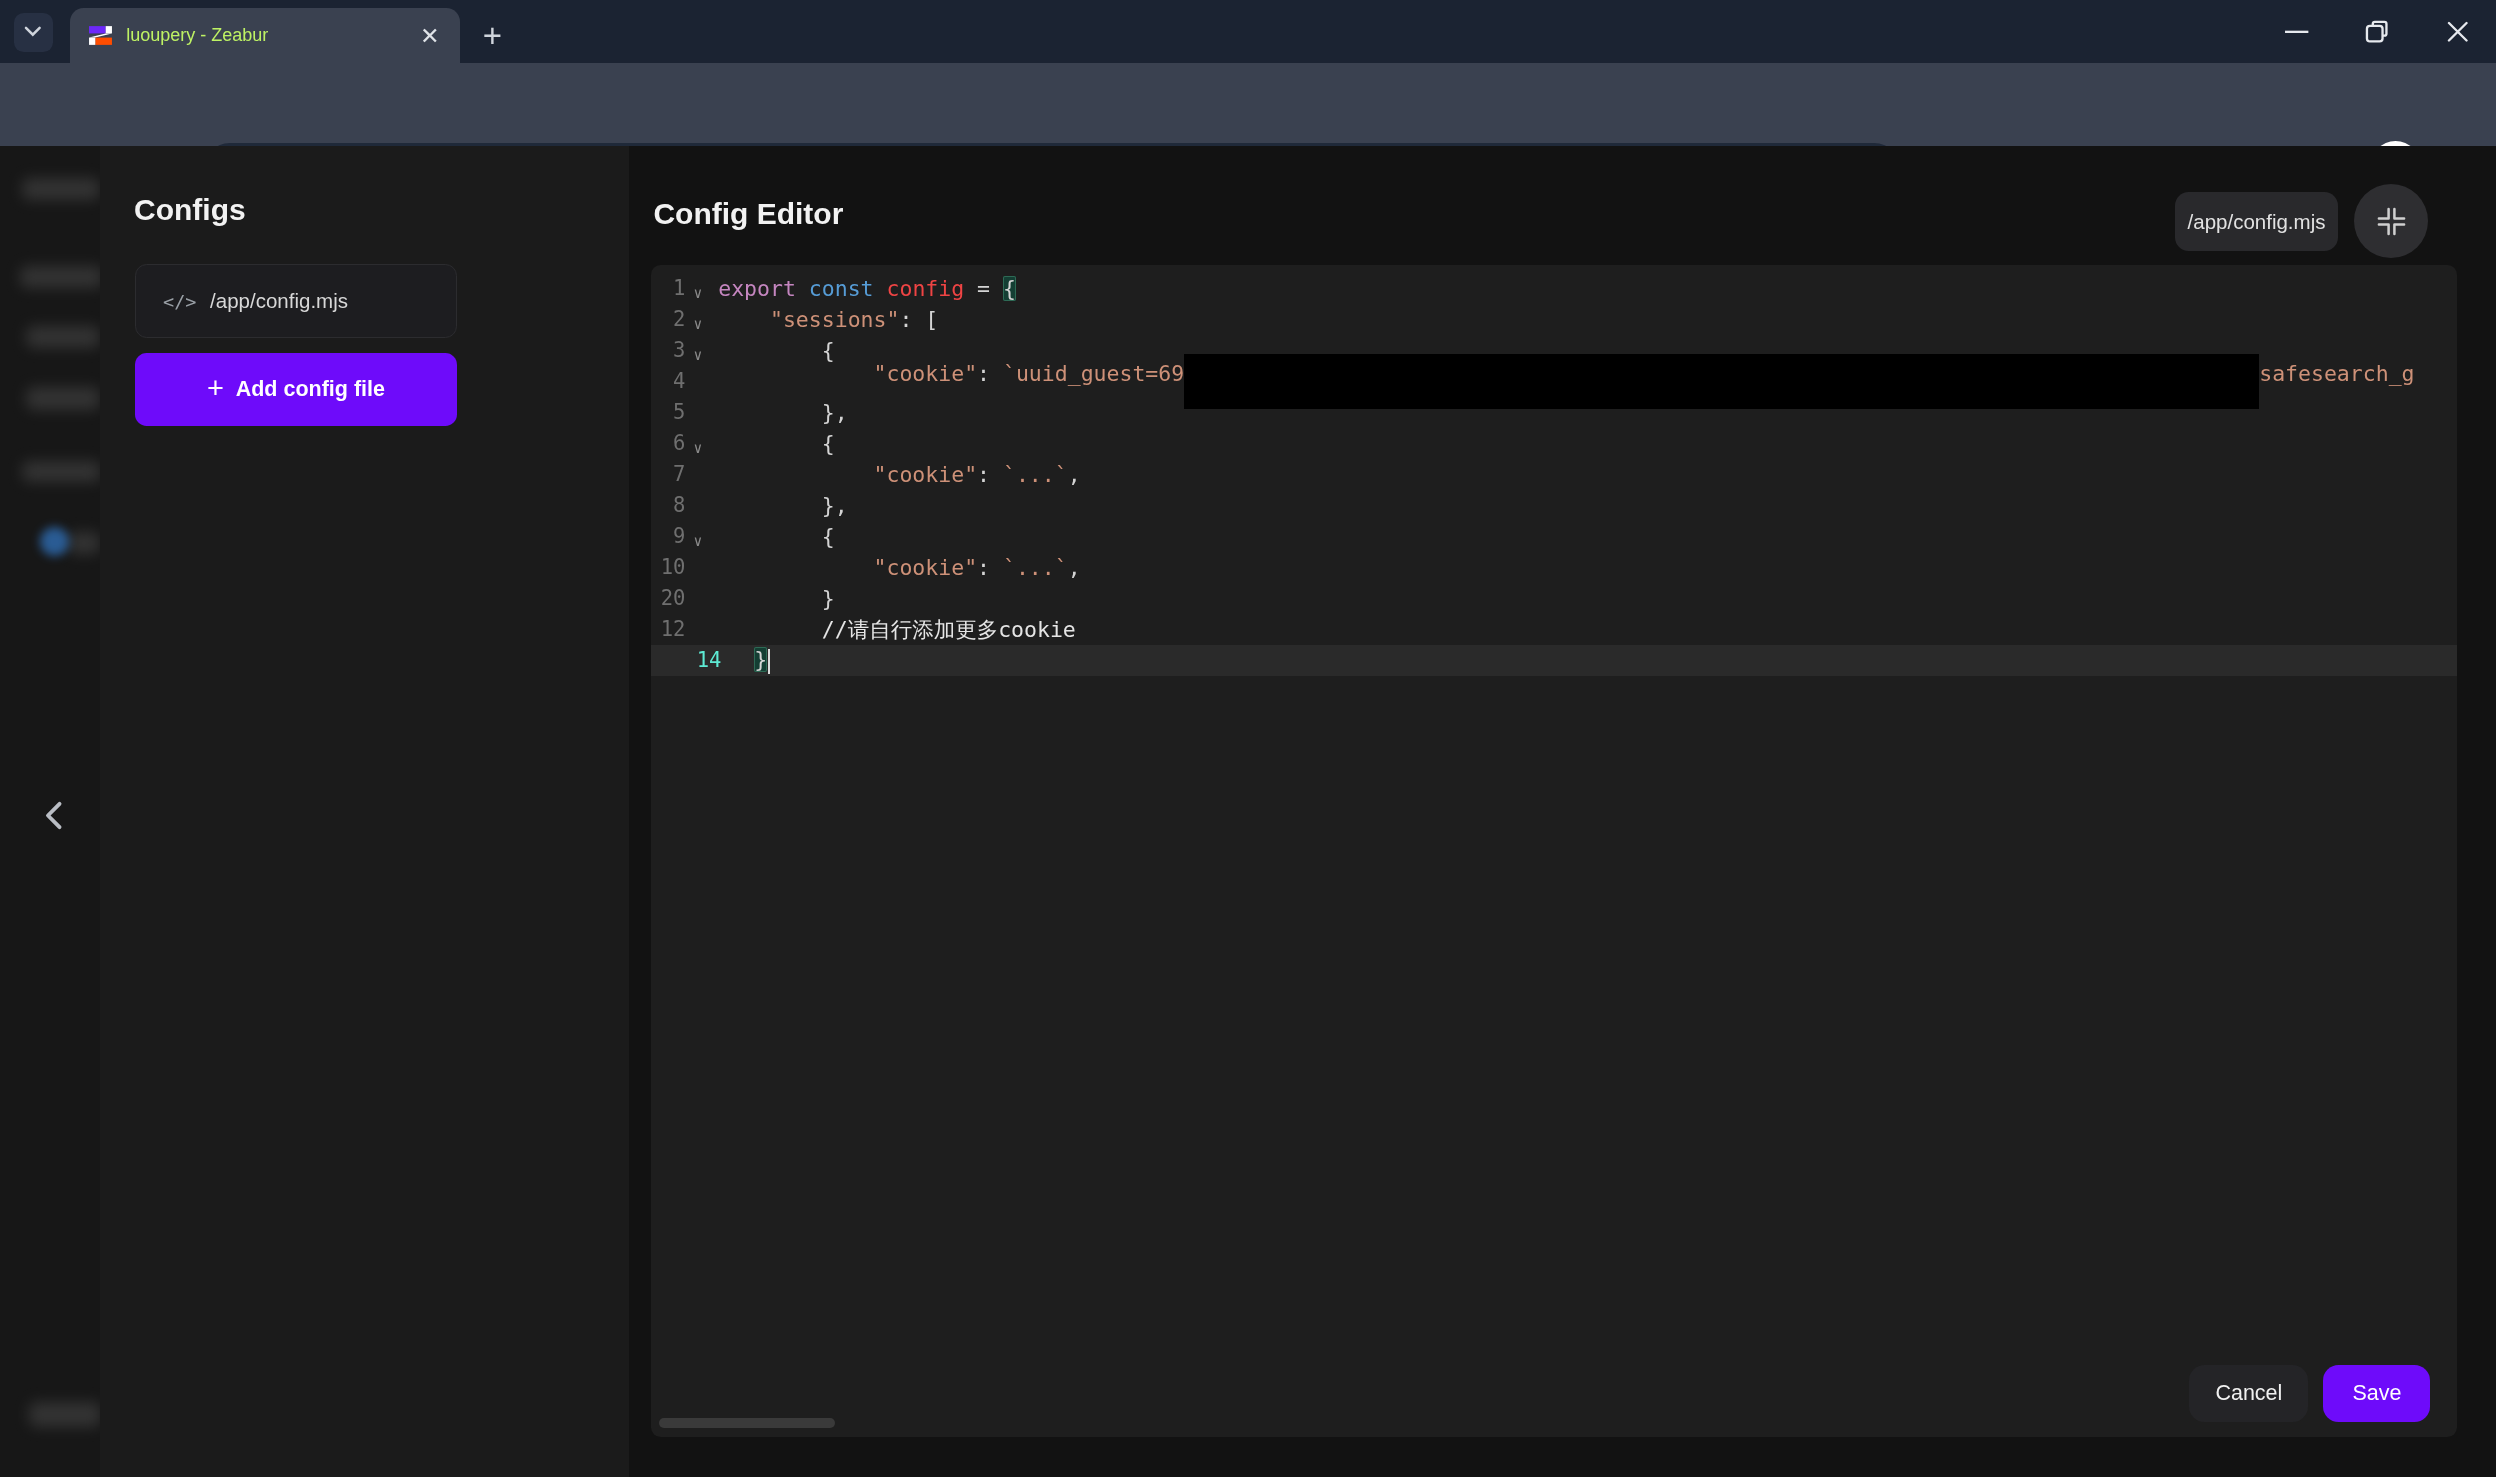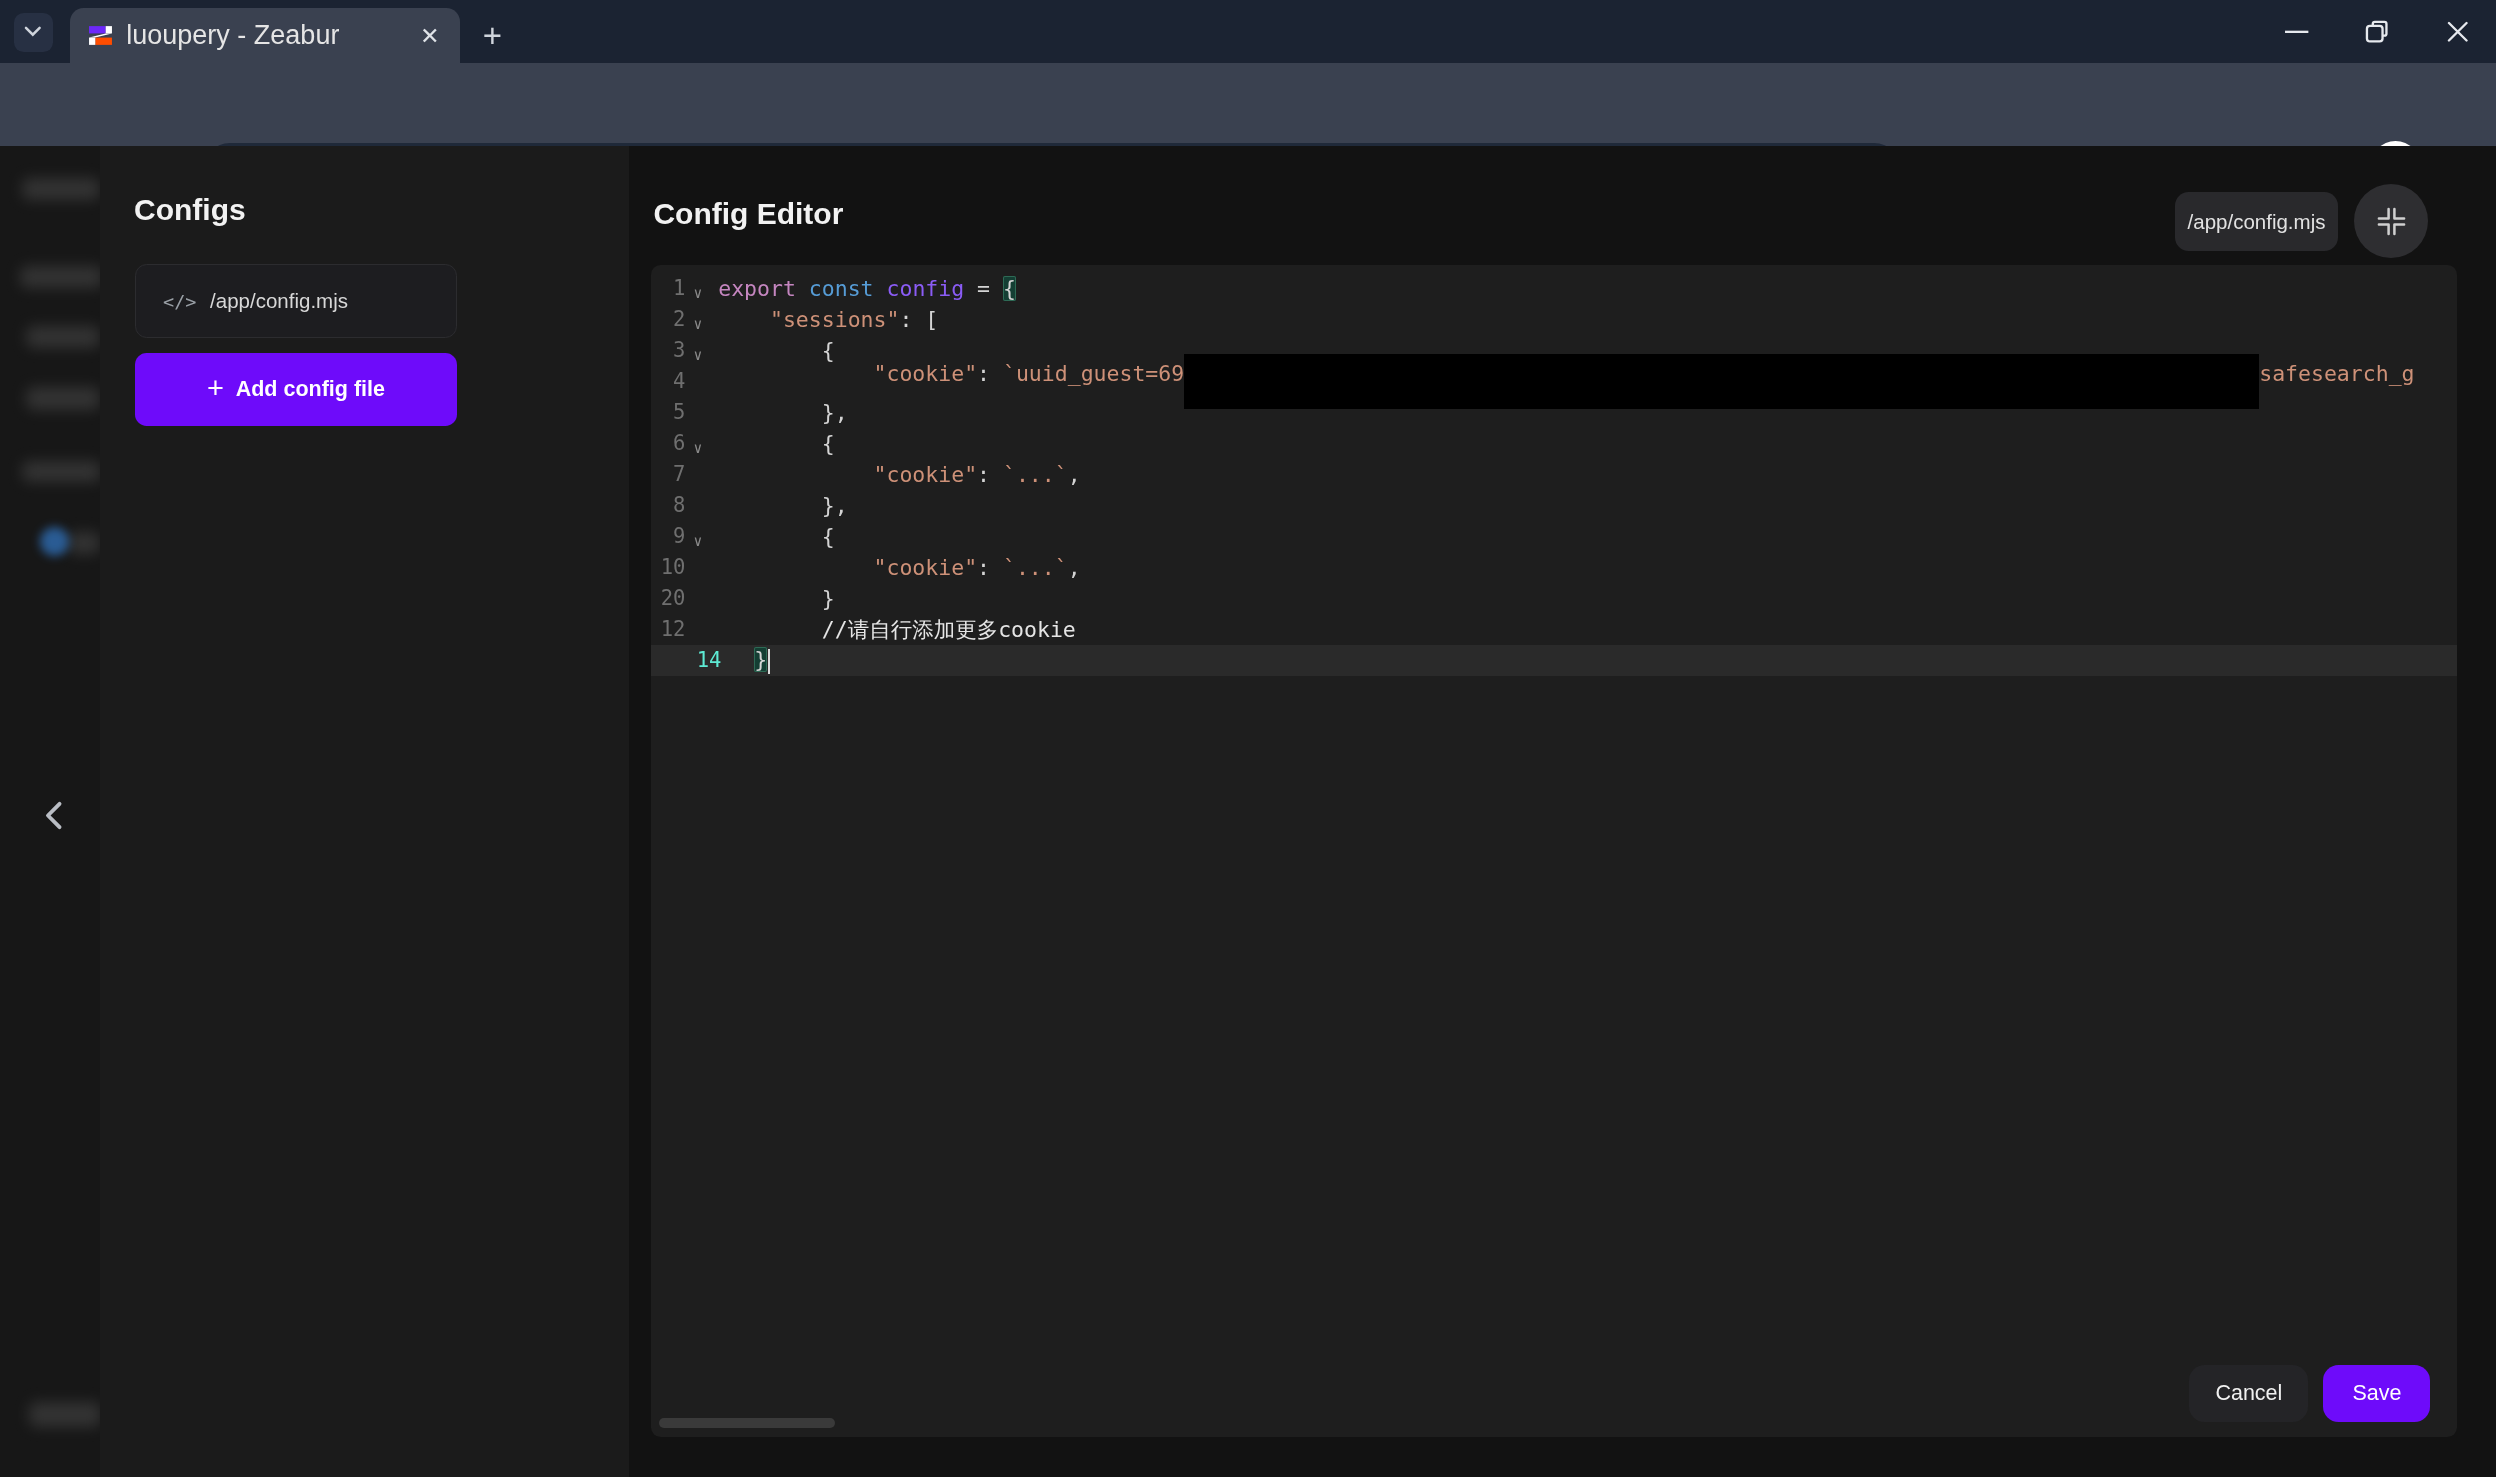--- a/index.html
+++ b/index.html
@@ -9,21 +9,21 @@
   #stage { position:relative; width:2497px; height:1478px; }
 
   
   #titlebar { left:0; top:0; width:2497px; height:63px; background:#1b2332; }
   #toolbar  { left:0; top:63px; width:2497px; height:83px; background:#3a4150; }
 
   .tab { left:70px; top:7.8px; width:390px; height:56px; background:#3a4150;
          border-radius:13.7px 13.7px 0 0; display:flex; align-items:center; }
   .tabsearch { left:13.7px; top:12.7px; width:39px; height:39px; border-radius:9.8px;
          background:#273043; display:flex; align-items:center; justify-content:center; }
-  .tab-title { color:#e5e5e5; font-size:27px; margin-left:13.7px; white-space:nowrap;
+  .tab-title { color:#bef264; font-size:18px; margin-left:13.7px; white-space:nowrap;
          overflow:hidden; max-width:254px; }
   .tab-close { margin-left:auto; margin-right:15.6px; color:#dfe3e8; font-size:23.4px;
          width:29px; height:29px; display:flex; align-items:center; justify-content:center;
          border-radius:50%; }
   .newtab { left:474px; top:17.6px; width:37px; height:37px; color:#cfd4dc; font-size:33px;
          display:flex; align-items:center; justify-content:center; font-weight:300;}
   .winctl { top:0; height:63px; width:78px; display:flex; align-items:center; justify-content:center; color:#e6e9ee; }
 
   .navbtn { top:78px; width:55px; height:55px; display:flex; align-items:center; justify-content:center; }
   .urlbar { left:202px; top:80px; width:1700px; height:56px; border-radius:28px;
@@ -68,21 +68,21 @@
             border-radius:9.8px; overflow:hidden; }
   .code-area { position:absolute; left:0; top:7.8px; width:100%; }
   .crow { display:flex; height:31px; align-items:center; position:relative;
           font-family:"DejaVu Sans Mono", monospace; font-size:21.5px; }
   .crow.active { background:#2a2a2a; }
   .lnum { width:34px; text-align:right; color:#6f6f6f; flex:0 0 auto; font-size:20.5px;}
   .crow.active .lnum { color:#5eead4;margin-left:36px; }
   .fold { width:25px; text-align:center; color:#8a8a8a; font-size:14.6px; flex:0 0 auto;
           transform:translateY(3.9px); }
   .codetext { white-space:pre; margin-left:7.8px; }
-  .tk-kw{color:#C586C0;} .tk-kw2{color:#569CD6;} .tk-var{color:#8b5cf6;}
+  .tk-kw{color:#C586C0;} .tk-kw2{color:#569CD6;} .tk-var{color:#ef4444;}
   .tk-pl{color:#D4D4D4;} .tk-str{color:#CE9178;} .tk-com{color:#e5e5e5;}
   .tk-brkt{color:#D4D4D4; background:#143e33; box-shadow:inset 0 0 0 1px #2e6a55; border-radius:2px;}
   .redact { display:inline-block; width:1075px; height:55px; background:#000;
             vertical-align:-28px; }
   .cursor { display:inline-block; width:2px; height:25px; background:#dcdcdc;
             vertical-align:middle; margin-left:1px; }
   .hscroll { position:absolute; left:7.8px; bottom:8.8px; width:176px; height:9.8px;
              background:#3a3a3a; border-radius:4.9px; }
   .ed-btn { position:absolute; bottom:14.6px; height:57px; border:none; border-radius:15.6px;
             font-size:21.5px; font-family:inherit; cursor:pointer; }

